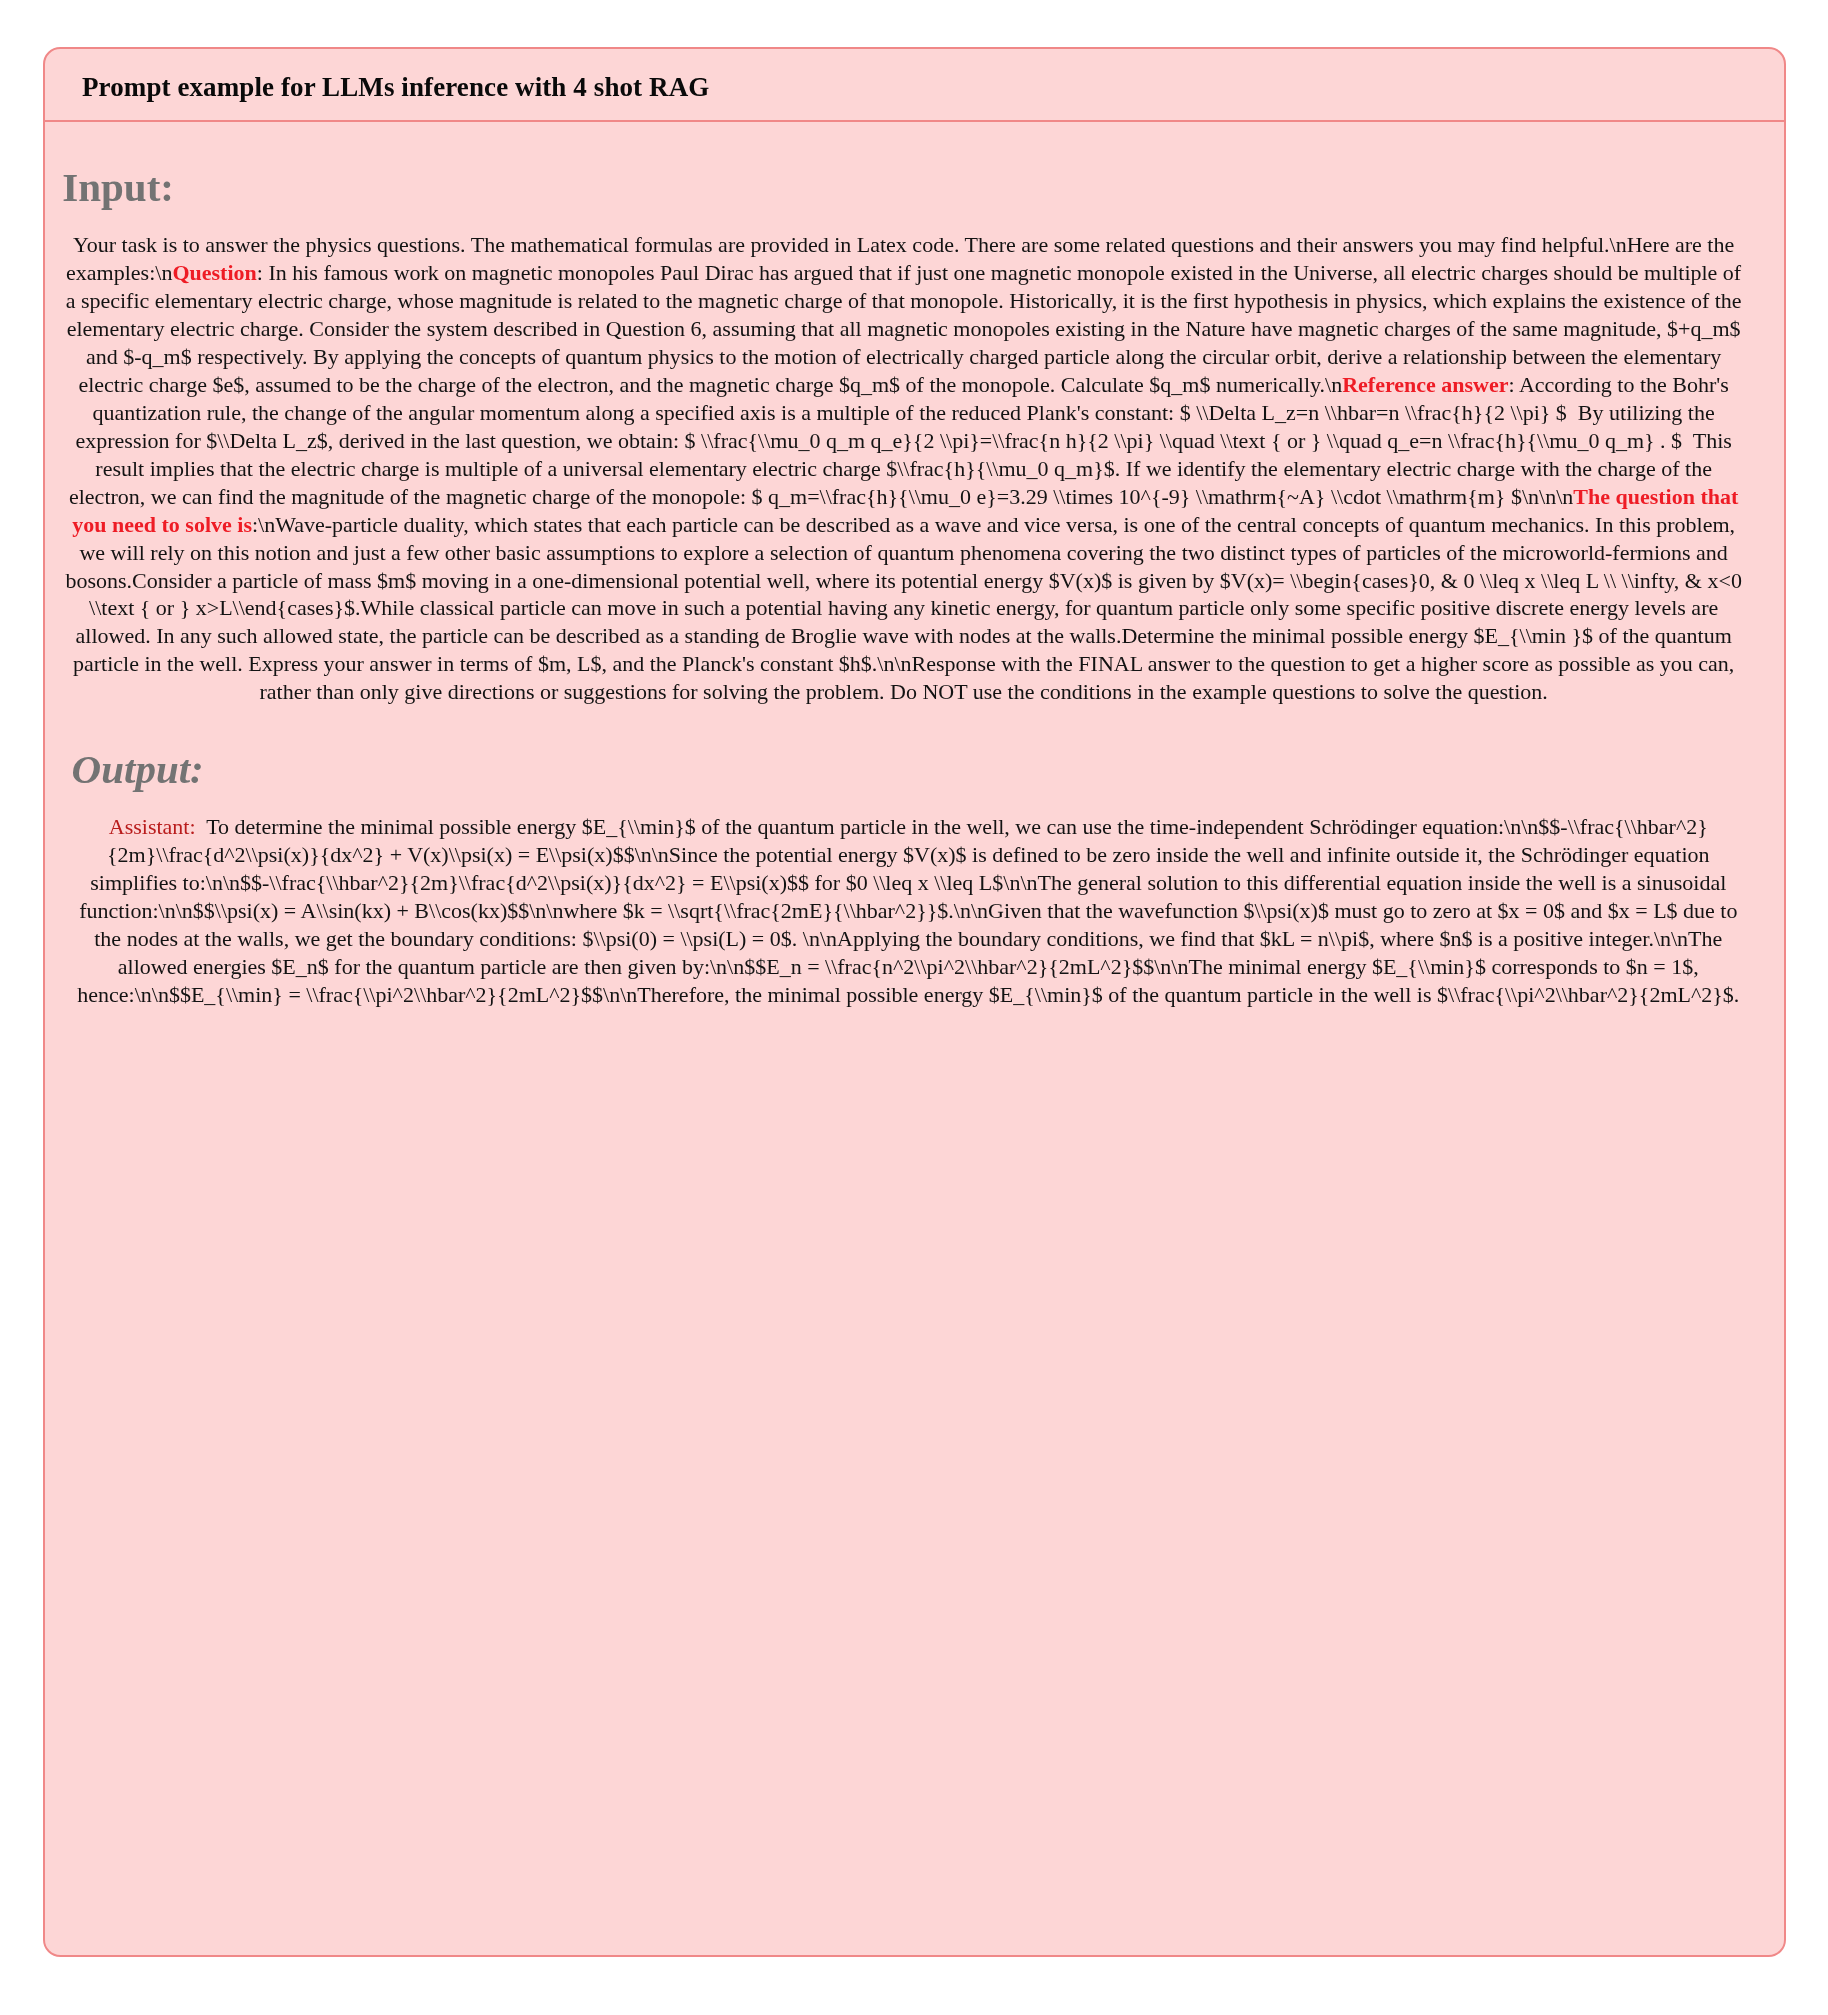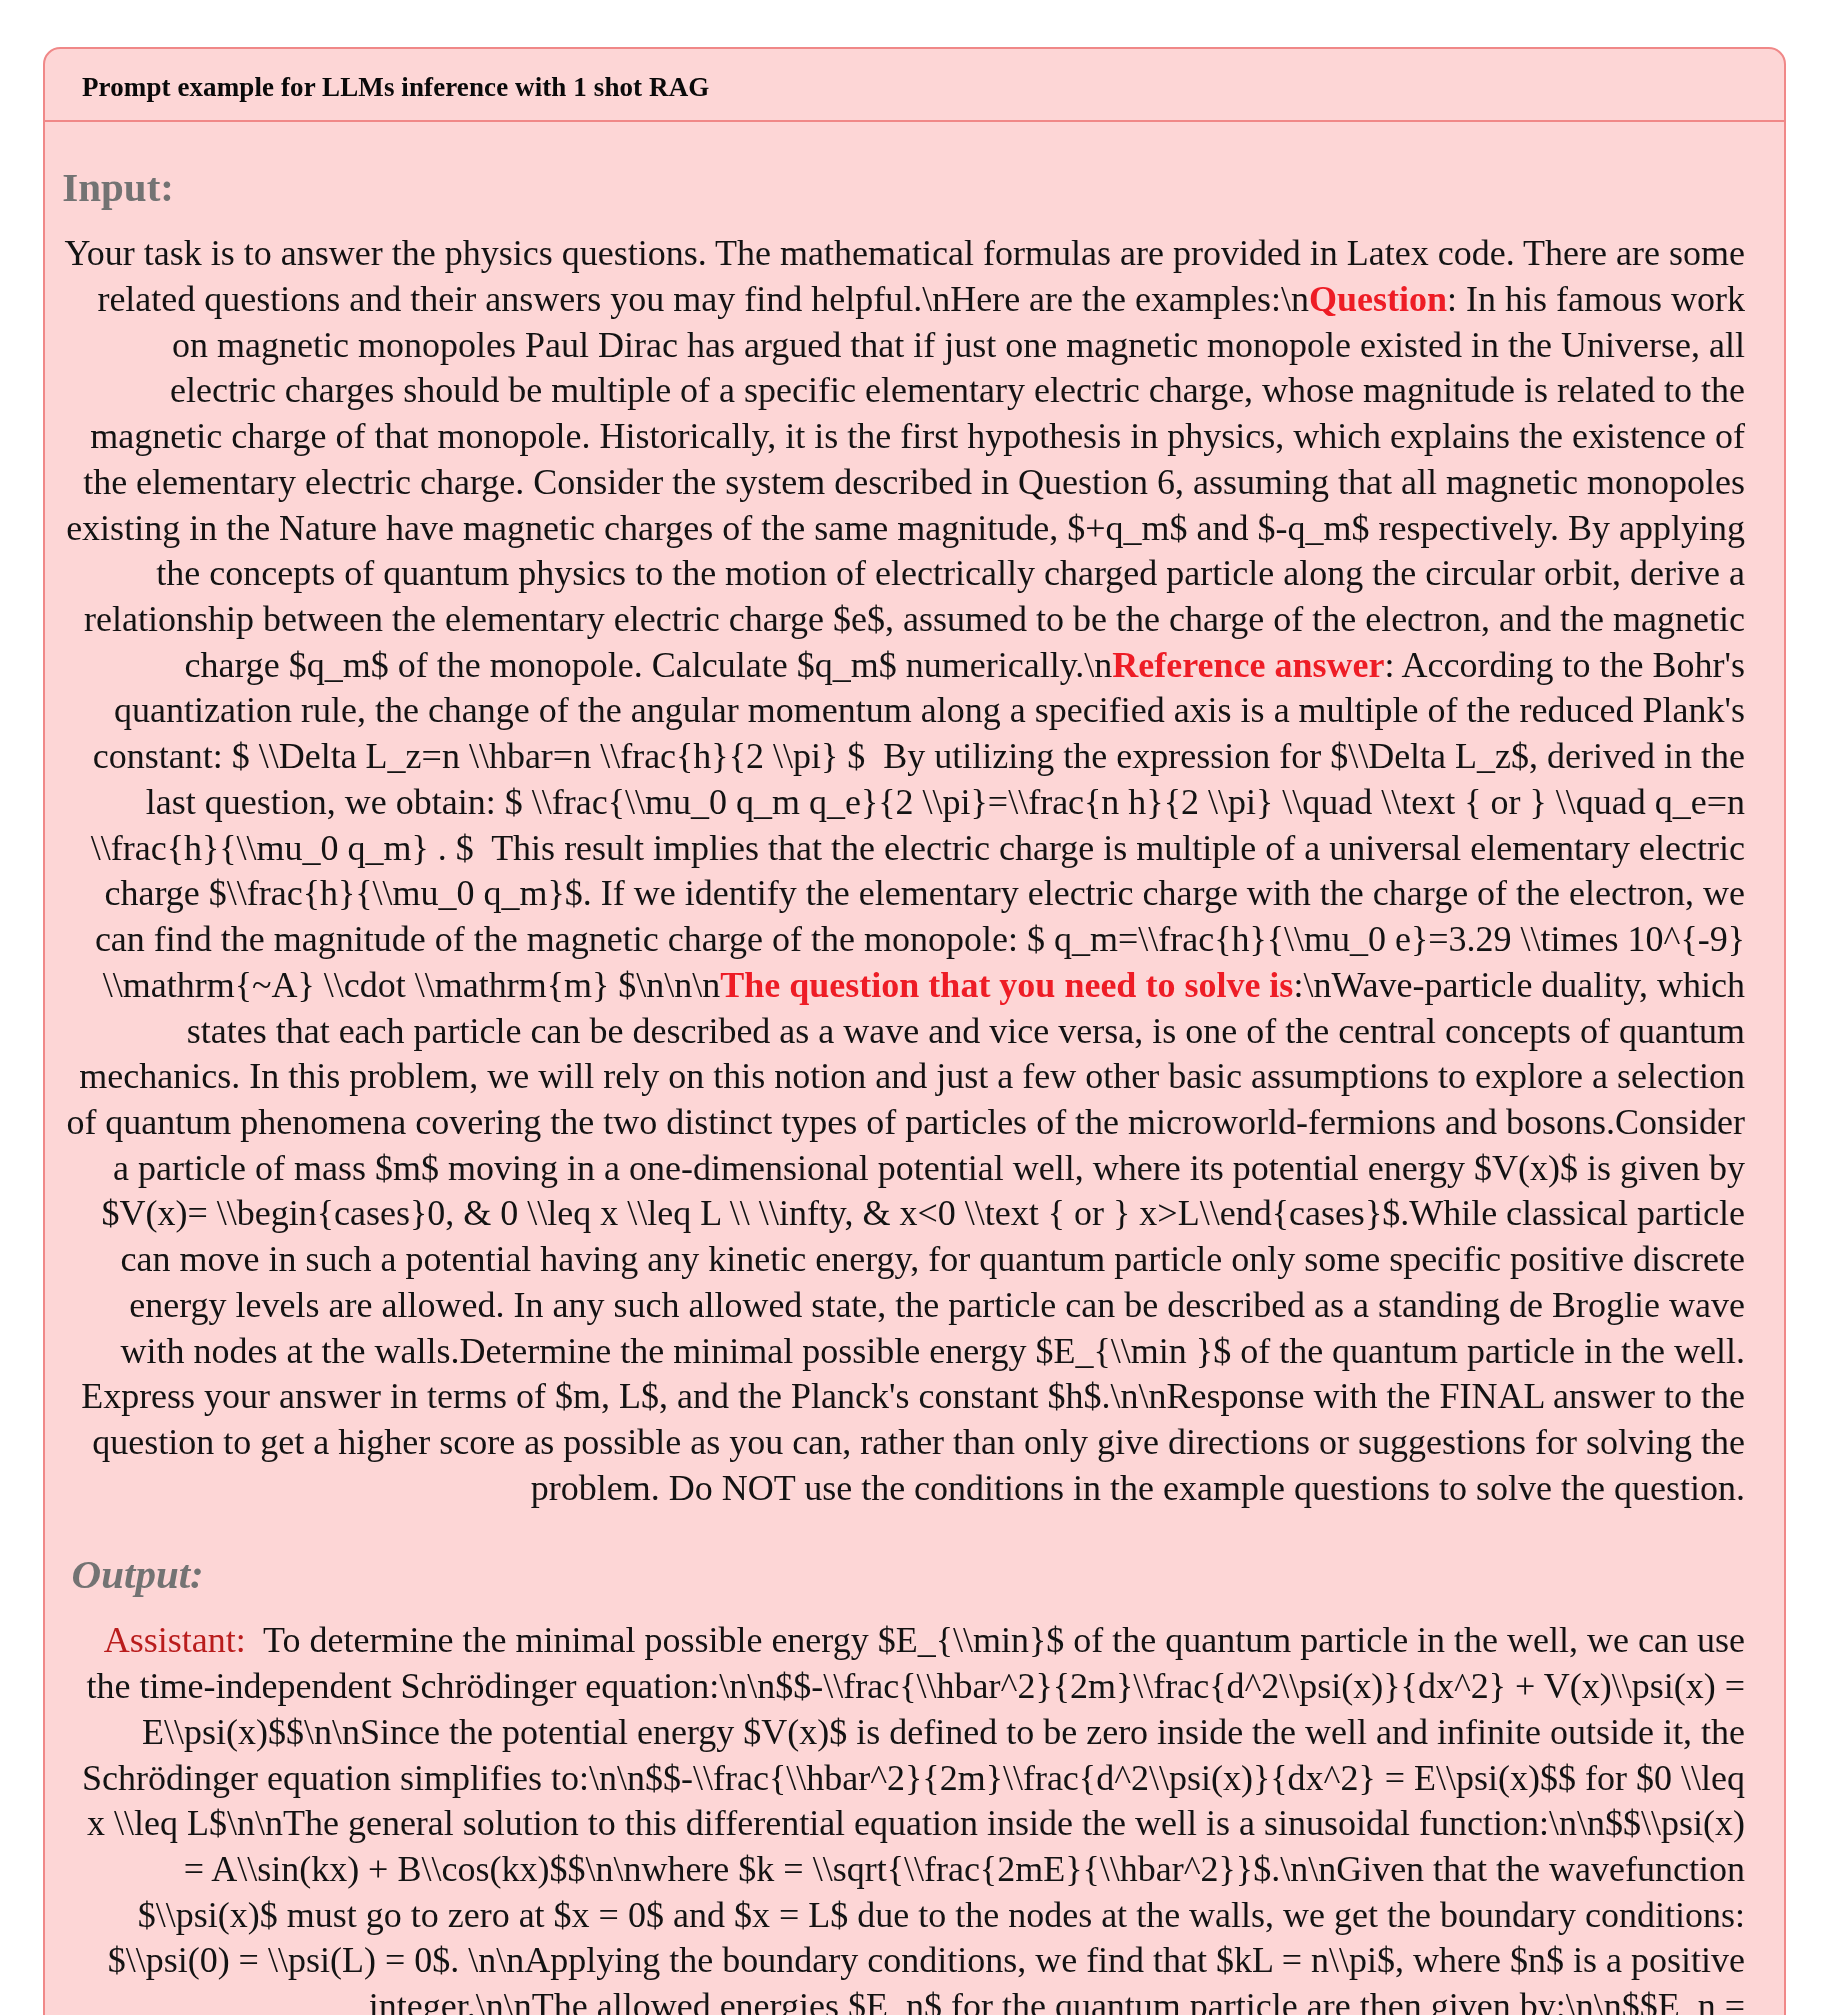--- a/index.html
+++ b/index.html
@@ -42,46 +42,46 @@
   .box-body {
     padding: 41px 39px 73px 17.3px;
   }
   .section-heading {
     font-size: 41px;
     font-weight: bold;
     color: #737373;
     margin: 0 0 20px 0;
   }
   .prompt-text {
-    font-size: 36px;
+    font-size: 22px;
     line-height: 1.27;
     color: #131313;
     white-space: pre-wrap;
     overflow-wrap: break-word;
-    text-align: right;
+    text-align: center;
   }
   .output-heading {
     margin-top: 39px;
     margin-left: 9.3px;
     font-style: italic;
   }
   .output-text {
     margin-left: 9.3px;
   }
   .seg-normal { color: inherit; }
   .seg-red { color: var(--red); font-weight: bold; }
   .seg-bold { color: #b91c1c; font-weight: normal; }
 </style>
 </head>
 <body>
 
 <div class="page">
   <figure class="prompt-box">
     <div class="box-header">
-      <span class="box-title">Prompt example for LLMs inference with 1 shot RAG</span>
+      <span class="box-title">Prompt example for LLMs inference with 4 shot RAG</span>
     </div>
     <div class="box-body">
       <h2 class="section-heading">Input:</h2>
       <p class="prompt-text"><span class="seg-normal">Your task is to answer the physics questions. The mathematical formulas are provided in Latex code. There are some related questions and their answers you may find helpful.\nHere are the examples:\n</span><span class="seg-red">Question</span><span class="seg-normal">: In his famous work on magnetic monopoles Paul Dirac has argued that if just one magnetic monopole existed in the Universe, all electric charges should be multiple of a specific elementary electric charge, whose magnitude is related to the magnetic charge of that monopole. Historically, it is the first hypothesis in physics, which explains the existence of the elementary electric charge. Consider the system described in Question 6, assuming that all magnetic monopoles existing in the Nature have magnetic charges of the same magnitude, $+q_m$ and $-q_m$ respectively. By applying the concepts of quantum physics to the motion of electrically charged particle along the circular orbit, derive a relationship between the elementary electric charge $e$, assumed to be the charge of the electron, and the magnetic charge $q_m$ of the monopole. Calculate $q_m$ numerically.\n</span><span class="seg-red">Reference answer</span><span class="seg-normal">: According to the Bohr's quantization rule, the change of the angular momentum along a specified axis is a multiple of the reduced Plank's constant: $ \\Delta L_z=n \\hbar=n \\frac{h}{2 \\pi} $  By utilizing the expression for $\\Delta L_z$, derived in the last question, we obtain: $ \\frac{\\mu_0 q_m q_e}{2 \\pi}=\\frac{n h}{2 \\pi} \\quad \\text { or } \\quad q_e=n \\frac{h}{\\mu_0 q_m} . $  This result implies that the electric charge is multiple of a universal elementary electric charge $\\frac{h}{\\mu_0 q_m}$. If we identify the elementary electric charge with the charge of the electron, we can find the magnitude of the magnetic charge of the monopole: $ q_m=\\frac{h}{\\mu_0 e}=3.29 \\times 10^{-9} \\mathrm{~A} \\cdot \\mathrm{m} $\n\n\n</span><span class="seg-red">The question that you need to solve is</span><span class="seg-normal">:\nWave-particle duality, which states that each particle can be described as a wave and vice versa, is one of the central concepts of quantum mechanics. In this problem, we will rely on this notion and just a few other basic assumptions to explore a selection of quantum phenomena covering the two distinct types of particles of the microworld-fermions and bosons.Consider a particle of mass $m$ moving in a one-dimensional potential well, where its potential energy $V(x)$ is given by $V(x)= \\begin{cases}0, &amp; 0 \\leq x \\leq L \\ \\infty, &amp; x&lt;0 \\text { or } x&gt;L\\end{cases}$.While classical particle can move in such a potential having any kinetic energy, for quantum particle only some specific positive discrete energy levels are allowed. In any such allowed state, the particle can be described as a standing de Broglie wave with nodes at the walls.Determine the minimal possible energy $E_{\\min }$ of the quantum particle in the well. Express your answer in terms of $m, L$, and the Planck's constant $h$.\n\nResponse with the FINAL answer to the question to get a higher score as possible as you can, rather than only give directions or suggestions for solving the problem. Do NOT use the conditions in the example questions to solve the question.</span></p>
       <h2 class="section-heading output-heading">Output:</h2>
       <p class="prompt-text output-text"><span class="seg-bold">Assistant:</span><span class="seg-normal">  To determine the minimal possible energy $E_{\\min}$ of the quantum particle in the well, we can use the time-independent Schrödinger equation:\n\n$$-\\frac{\\hbar^2}{2m}\\frac{d^2\\psi(x)}{dx^2} + V(x)\\psi(x) = E\\psi(x)$$\n\nSince the potential energy $V(x)$ is defined to be zero inside the well and infinite outside it, the Schrödinger equation simplifies to:\n\n$$-\\frac{\\hbar^2}{2m}\\frac{d^2\\psi(x)}{dx^2} = E\\psi(x)$$ for $0 \\leq x \\leq L$\n\nThe general solution to this differential equation inside the well is a sinusoidal function:\n\n$$\\psi(x) = A\\sin(kx) + B\\cos(kx)$$\n\nwhere $k = \\sqrt{\\frac{2mE}{\\hbar^2}}$.\n\nGiven that the wavefunction $\\psi(x)$ must go to zero at $x = 0$ and $x = L$ due to the nodes at the walls, we get the boundary conditions: $\\psi(0) = \\psi(L) = 0$. \n\nApplying the boundary conditions, we find that $kL = n\\pi$, where $n$ is a positive integer.\n\nThe allowed energies $E_n$ for the quantum particle are then given by:\n\n$$E_n = \\frac{n^2\\pi^2\\hbar^2}{2mL^2}$$\n\nThe minimal energy $E_{\\min}$ corresponds to $n = 1$, hence:\n\n$$E_{\\min} = \\frac{\\pi^2\\hbar^2}{2mL^2}$$\n\nTherefore, the minimal possible energy $E_{\\min}$ of the quantum particle in the well is $\\frac{\\pi^2\\hbar^2}{2mL^2}$.</span></p>
     </div>
   </figure>
 </div>
 

